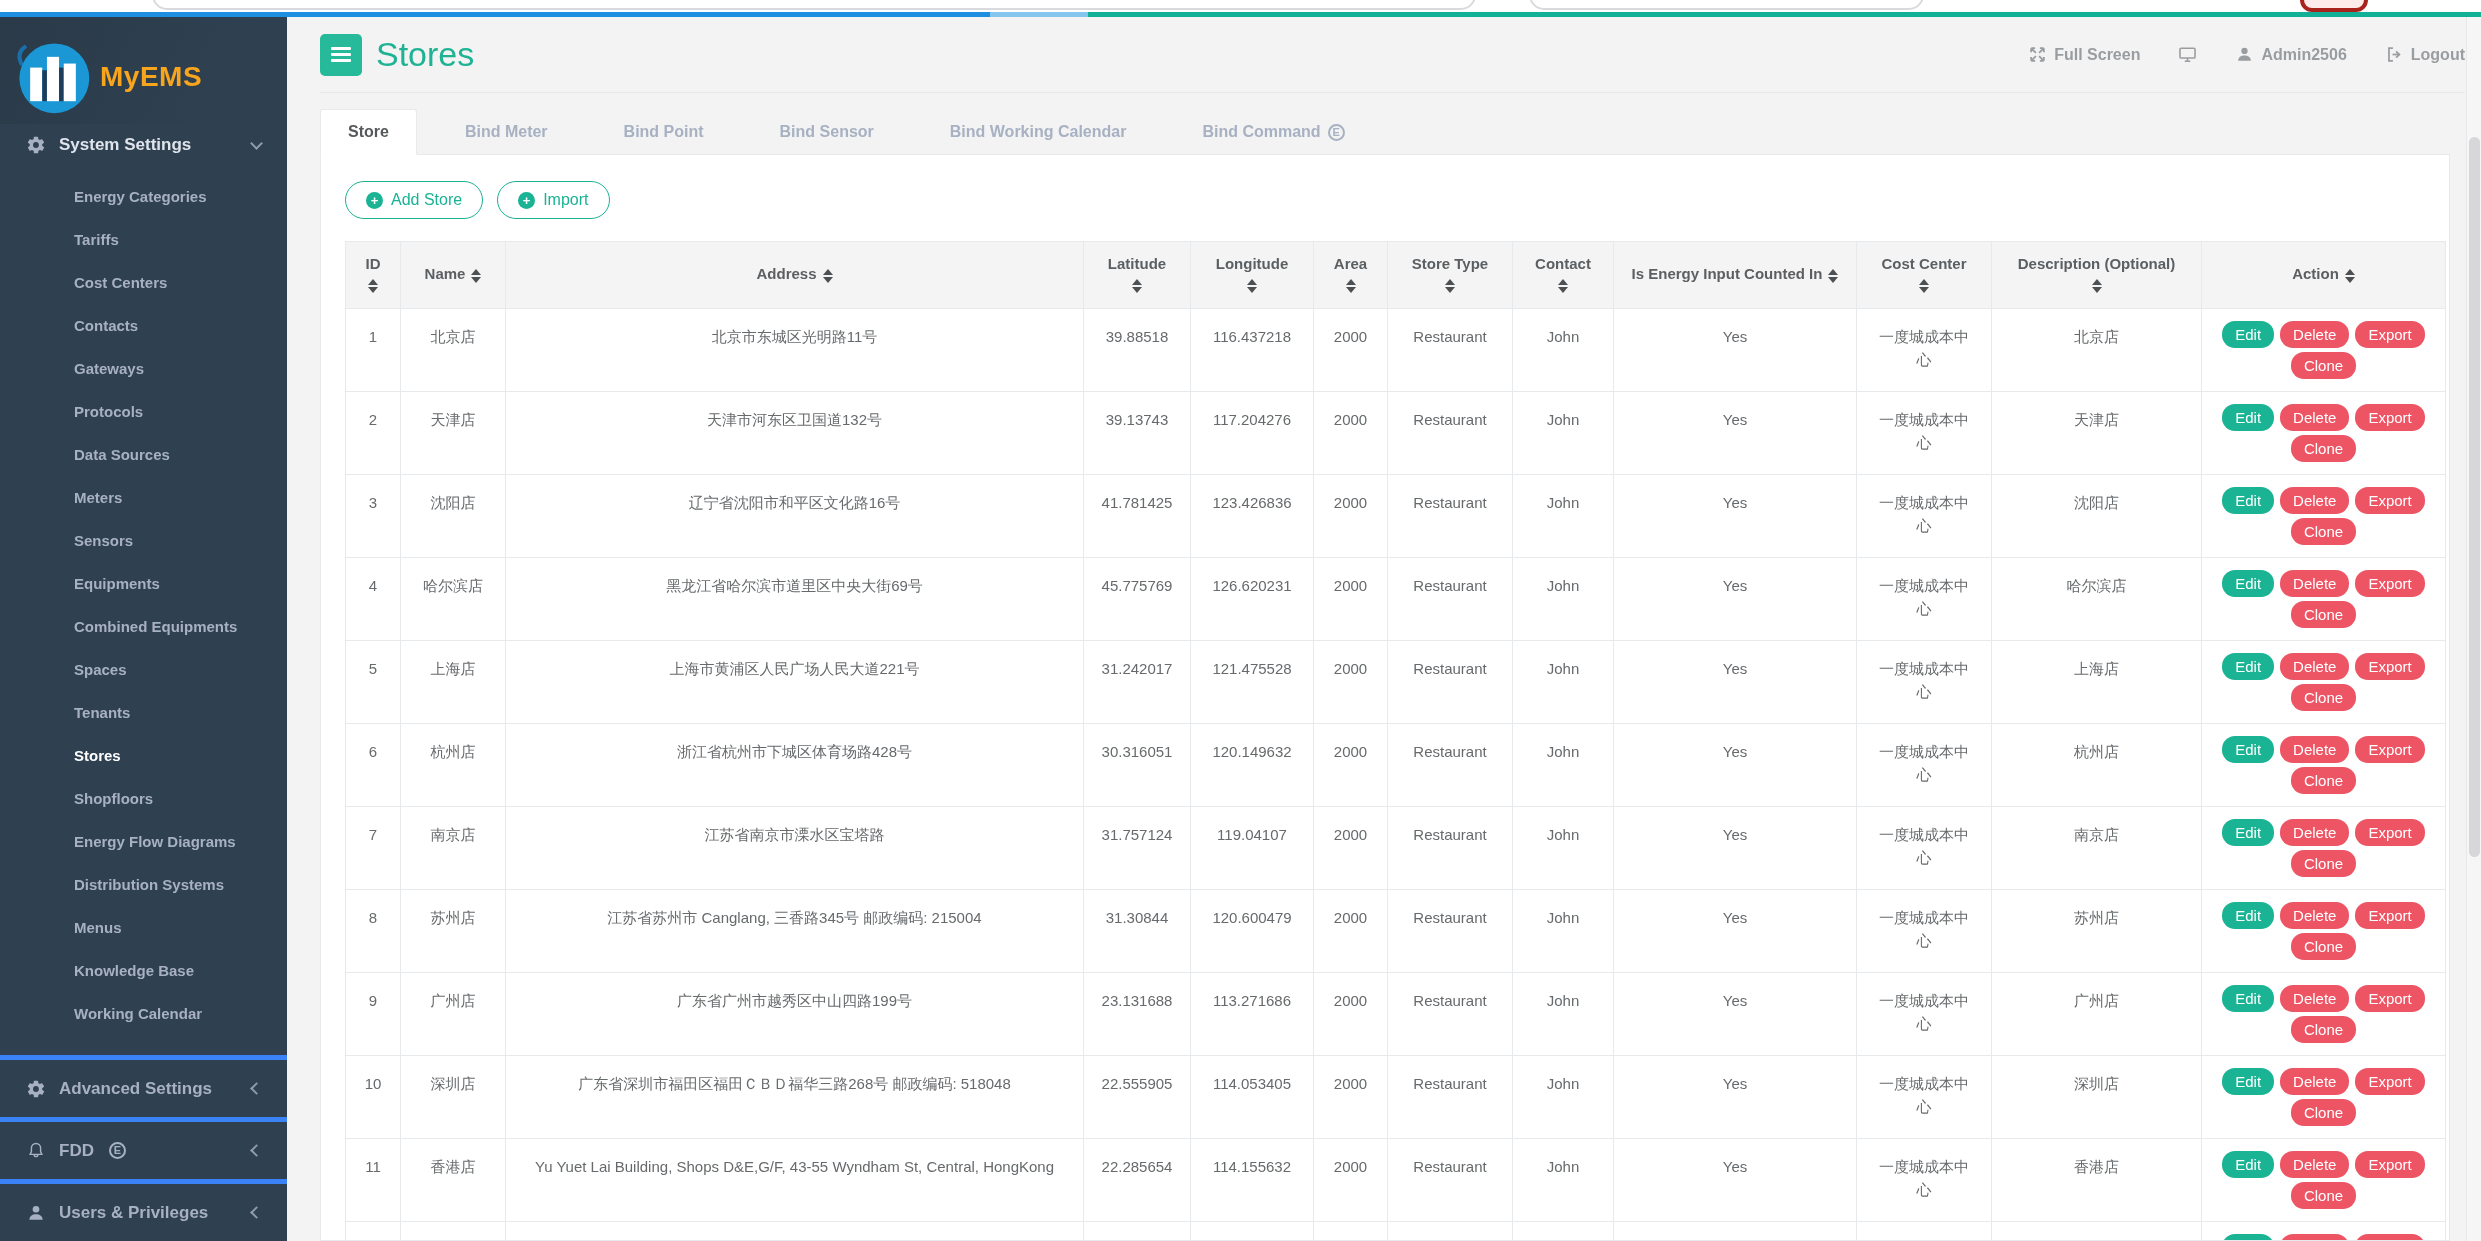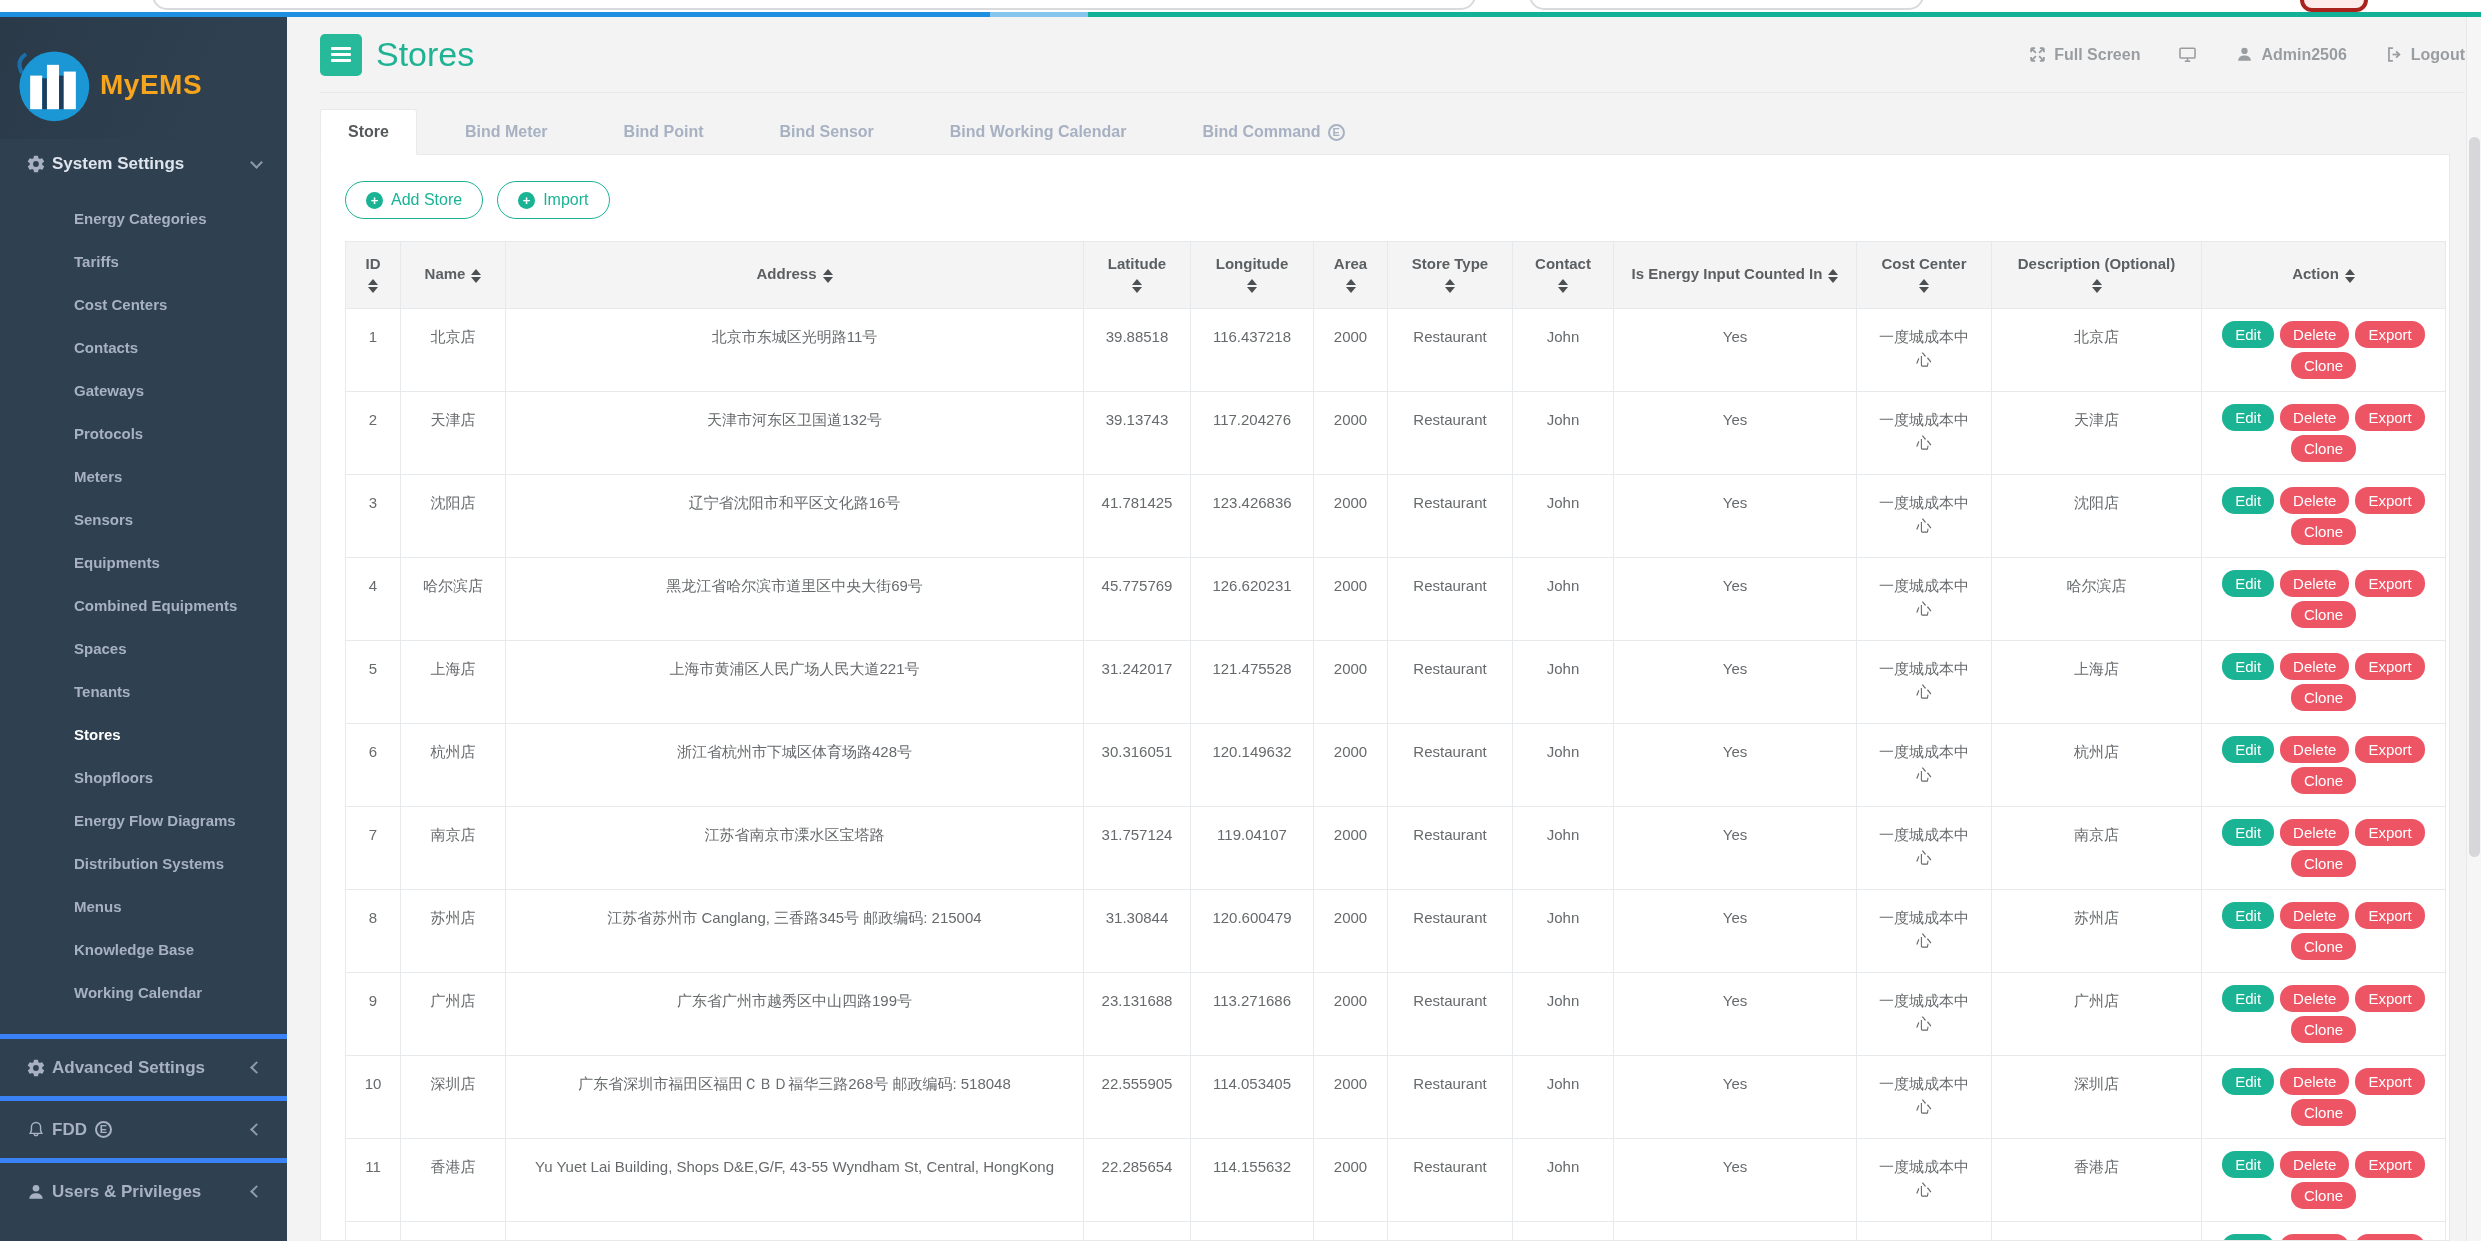--- a/index.html
+++ b/index.html
@@ -18,21 +18,21 @@
   .pace-glow{ position:absolute; left:990px; top:0; height:5px; width:98px; background:#85c6ef; }
 
   
   .app{ display:flex; height:1224px; }
 
   
   .sidebar{ width:287px; flex-shrink:0; background:#2f4050; overflow:hidden; display:flex; flex-direction:column; }
   .logo-block{ height:122px; display:flex; align-items:center; padding:14px 0 0 10px;
     background:linear-gradient(115deg,#2a3a49 0%,#2f4050 75%); }
   .brand-text{ font-size:28px; font-weight:700; color:#f7a51d; margin-left:4px; letter-spacing:.5px; }
-  .nav-section{ height:50px; display:flex; align-items:center; padding:0 26px; gap:6px;
+  .nav-section{ height:50px; display:flex; align-items:center; padding:0 26px; gap:13px;
     font-size:17px; font-weight:600; color:#a7b1c2; cursor:pointer; }
   .nav-section.open{ color:#dfe4ed; }
   .nav-section .sec-icon{ width:20px; height:20px; color:#a7b1c2; flex-shrink:0; }
   .chev{ width:9px; height:9px; border-right:2px solid #8f9bab; border-bottom:2px solid #8f9bab; margin-left:auto; }
   .chev.down{ transform:rotate(45deg); margin-top:-4px; }
   .chev.left{ transform:rotate(135deg); }
   .submenu{ list-style:none; padding:8px 0 20px 0; }
   .submenu li{ height:43px; line-height:43px; padding-left:74px; font-size:15px; font-weight:600;
     color:#a7b1c2; cursor:pointer; white-space:nowrap; }
   .submenu li.active{ color:#ffffff; }
@@ -128,20 +128,21 @@
       <span class="chev down"></span>
     </div>
 
     <ul class="submenu">
         <li class="">Energy Categories</li>
         <li class="">Tariffs</li>
         <li class="">Cost Centers</li>
         <li class="">Contacts</li>
         <li class="">Gateways</li>
         <li class="">Protocols</li>
+        <li class="">Data Sources</li>
         <li class="">Meters</li>
         <li class="">Sensors</li>
         <li class="">Equipments</li>
         <li class="">Combined Equipments</li>
         <li class="">Spaces</li>
         <li class="">Tenants</li>
         <li class="active">Stores</li>
         <li class="">Shopfloors</li>
         <li class="">Energy Flow Diagrams</li>
         <li class="">Distribution Systems</li>

